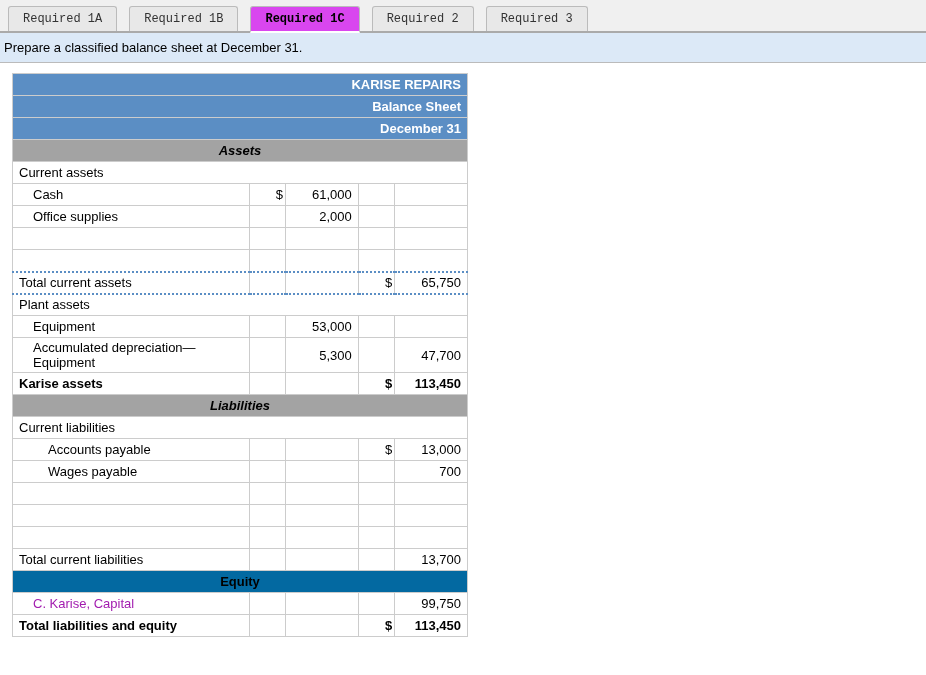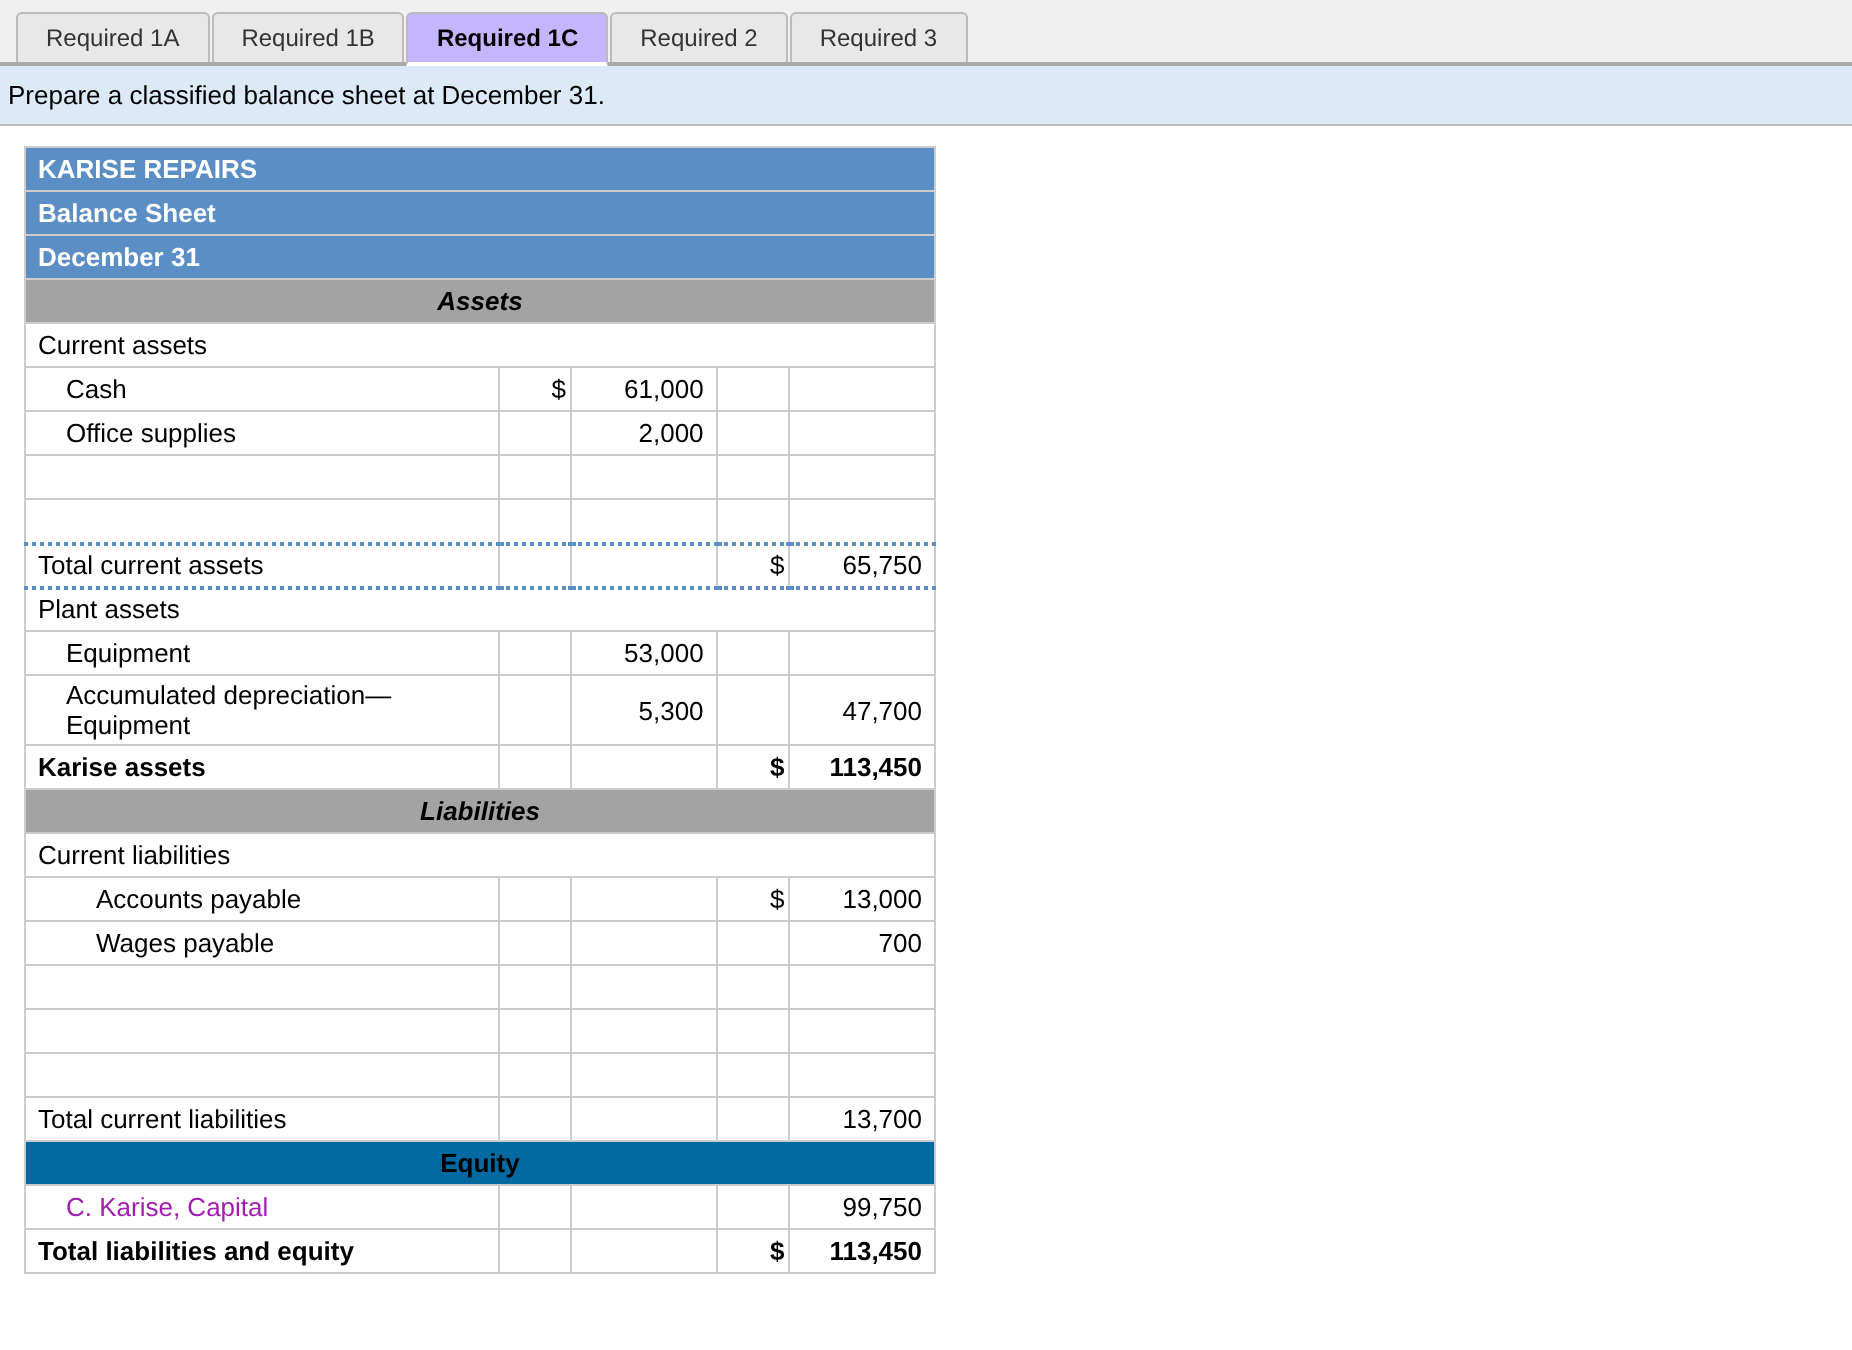--- a/index.html
+++ b/index.html
@@ -6,27 +6,28 @@
     body { font-family: Arial, sans-serif; font-size: 13px; background: #fff; color: #000; }
 
     
     .tabs { display: flex; border-bottom: 2px solid #aaa; padding: 6px 8px 0 8px; background: #f0f0f0; }
     .tab {
       padding: 5px 14px;
       border: 1px solid #bbb;
       border-bottom: none;
       background: #e8e8e8;
       cursor: pointer;
-      margin-right: 1px;
+      margin-right: 12px;
       font-size: 12px;
       color: #333;
       border-radius: 3px 3px 0 0;
+      font-family: Liberation Mono, monospace;
     }
     .tab.active {
-      background: #c4b5fd;
+      background: #d946ef;
       border-bottom: 2px solid #fff;
       font-weight: bold;
       color: #000;
       margin-bottom: -2px;
     }
 
     
     .instruction {
       background: #dce9f7;
       padding: 7px 4px;
@@ -44,21 +45,21 @@
     .balance-table {
       width: 100%;
       border-collapse: collapse;
       font-size: 13px;
     }
 
     
     .header-row td {
       background: #5b8ec4;
       color: #fff;
-      text-align: left;
+      text-align: right;
       font-weight: bold;
       padding: 3px 6px;
       border: 1px solid #4a7ab0;
     }
 
     
     .section-header td {
       text-align: center;
       font-weight: bold;
       padding: 3px 6px;

